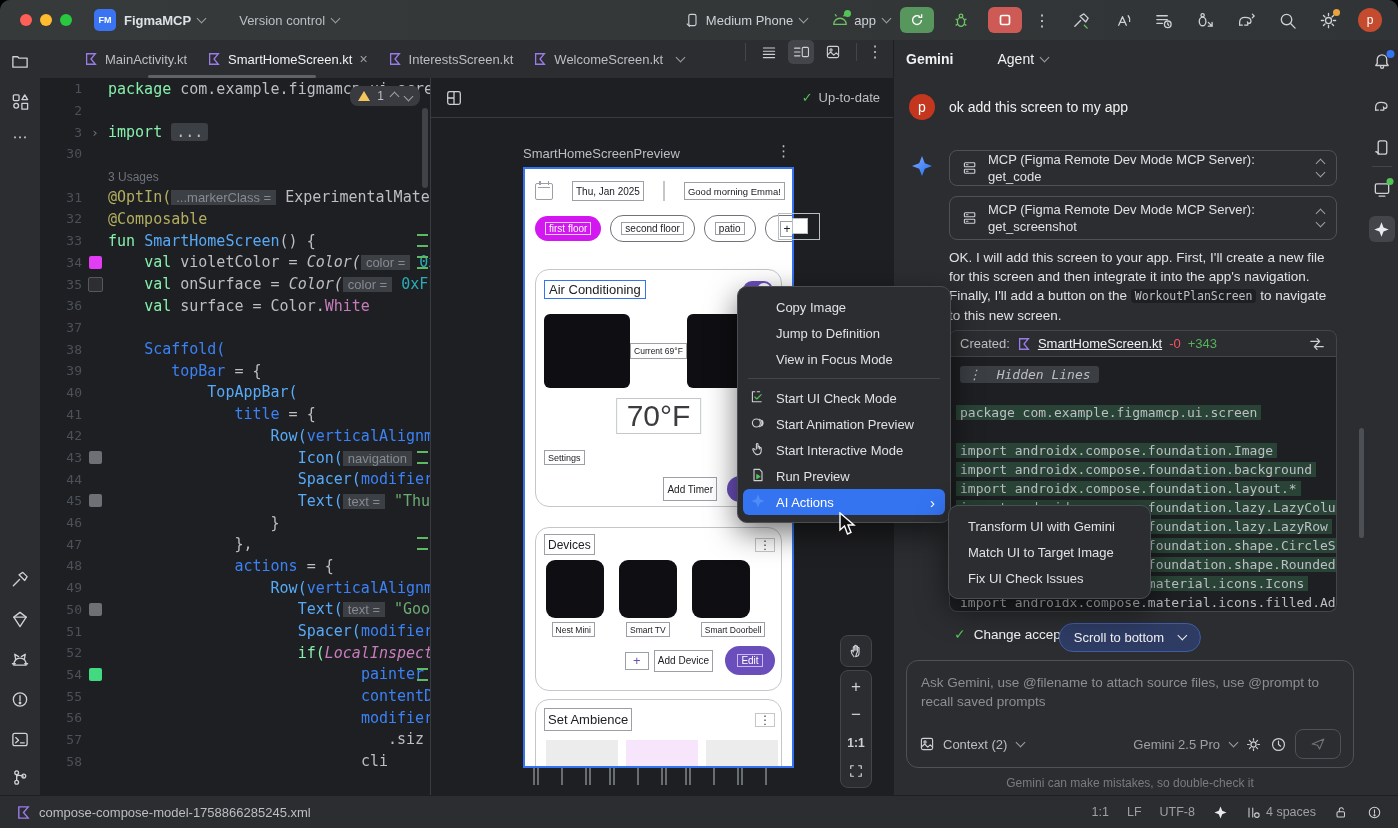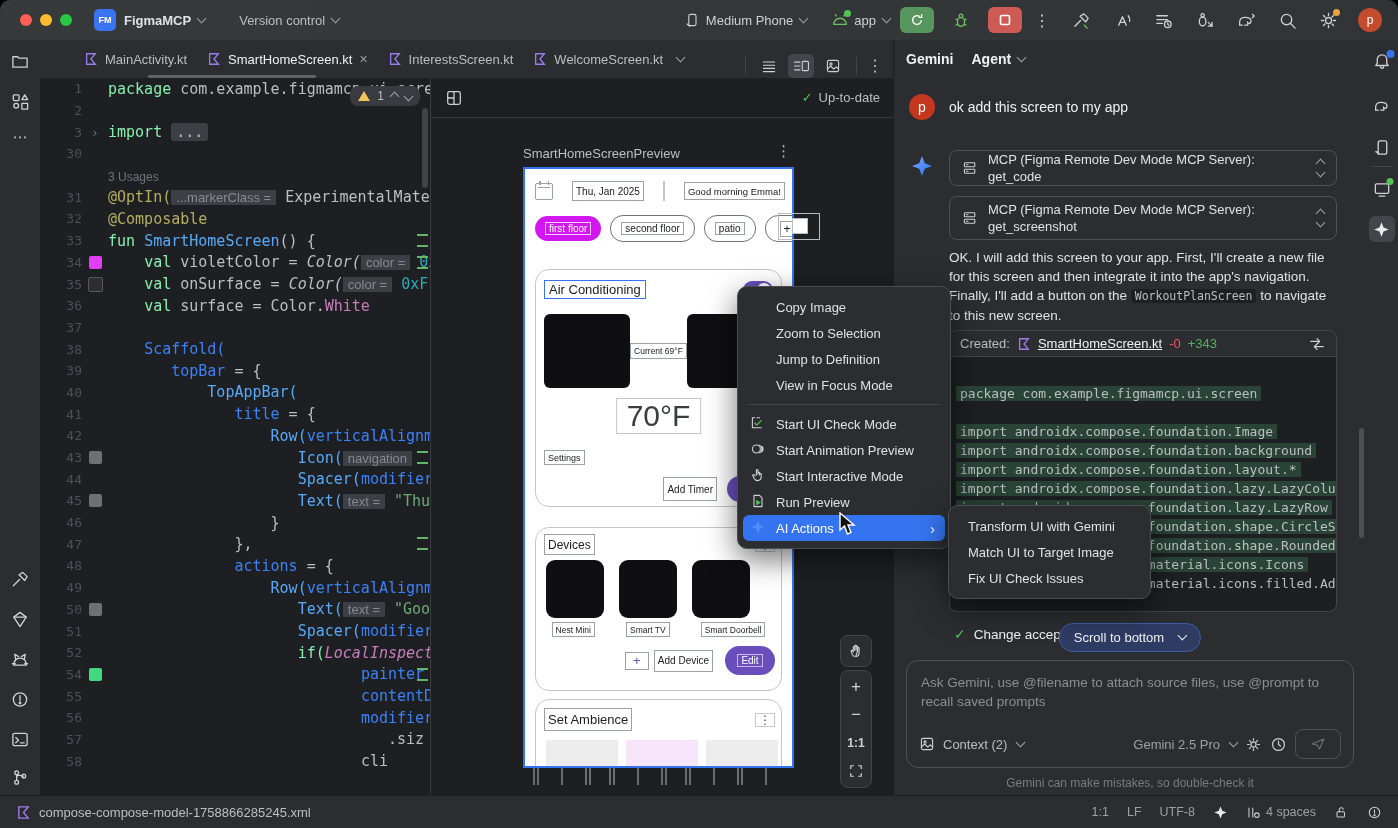--- a/index.html
+++ b/index.html
@@ -14,21 +14,21 @@
   .tbtext{color:#DFE1E5;font-size:13px;}
   .chev{width:6px;height:6px;border-right:1.5px solid #9DA0A4;border-bottom:1.5px solid #9DA0A4;transform:rotate(45deg);margin:-3px 0 0 7px;display:inline-block;}
   .tbico{margin-left:22px;}
   #fm-badge{width:22px;height:22px;border-radius:5px;background:#3B74F2;color:#fff;font-size:9px;font-weight:bold;display:flex;align-items:center;justify-content:center;margin:0 8px 0 14px;}
   .runbtn{width:34px;height:26px;border-radius:6px;display:flex;align-items:center;justify-content:center;margin-left:10px;}
   
   #left-strip{position:absolute;left:0;top:40px;width:40px;height:755px;background:#2B2D30;border-right:1px solid #1E1F22;}
   #right-strip{position:absolute;right:0;top:40px;width:33px;height:755px;background:#2B2D30;border-left:1px solid #1E1F22;}
   .stripico{position:absolute;left:50%;transform:translateX(-50%);}
   
-  #tabbar{position:absolute;left:40px;top:40px;width:853px;height:38px;background:#2B2D30;border-bottom:6px solid #fde047;display:flex;align-items:flex-end;}
+  #tabbar{position:absolute;left:40px;top:40px;width:853px;height:38px;background:#2B2D30;border-bottom:6px solid #fde047;display:flex;align-items:flex-start;}
   .tab{height:38px;display:flex;align-items:center;padding:0 10px;color:#BCBEC4;font-size:13px;gap:7px;position:relative;}
   .tab.active{color:#F0F1F2;}
   #tab-underline{position:absolute;left:108px;bottom:0;width:168px;height:3px;background:#5F6368;border-radius:2px;}
   .kico{width:14px;height:14px;}
   .viewtoggles{margin-left:auto;display:flex;align-items:center;gap:6px;padding-right:10px;}
   .vt{width:26px;height:24px;border-radius:5px;display:flex;align-items:center;justify-content:center;}
   .vt.sel{background:#43454A;}
   .vsep{width:1px;height:18px;background:#43454A;margin:0 4px;}
   
   #editor{position:absolute;left:40px;top:78px;width:390px;height:717px;background:#1E1F22;overflow:hidden;font-family:"DejaVu Sans Mono",monospace;font-size:15px;}
@@ -304,21 +304,21 @@
             <path d="M3 14l4-4 4 4 3-3 3 3"></path>
           </svg>
         </div>
       <div class="vsep"></div>
       <span class="kebab" style="font-size:16px">⋮</span>
     </div>
   </div>
 
   <div id="gem-header">
     <span style="padding-left:12px;font-weight:600">Gemini</span>
-    <span style="margin-left:18px;font-weight:700">Agent</span>
+    <span style="margin-left:44px;font-weight:400">Agent</span>
       <span class="chev"></span>
   </div>
 
   <div id="editor">
     <div id="code-lines">
         <div class="cl"><span class="num">1</span><span class="sqcol"></span><span class="codetxt"><span class="kw">package</span><span class="pl"> com.example.figmamcp.ui.screen</span></span></div>
         <div class="cl"><span class="num">2</span><span class="sqcol"></span><span class="codetxt"></span></div>
         <div class="cl"><span class="num">3</span><span class="sqcol"><span style="color: rgb(111, 115, 122); font-size: 13px;">›</span></span><span class="codetxt"><span class="kw">import </span><span class="fold">...</span></span></div>
         <div class="cl"><span class="num">30</span><span class="sqcol"></span><span class="codetxt"></span></div>
         <div class="cl"><span class="num"></span><span class="sqcol"></span><span class="codetxt"><span class="hintrow">3 Usages</span></span></div>
@@ -556,20 +556,21 @@
           <path d="M3 2h10L8 8l5 6H3z" fill="none" stroke="#9B7BEA" stroke-width="1.5"></path>
         </svg>
       <span style="color:#F0F1F2;text-decoration:underline">SmartHomeScreen.kt</span>
       <span style="color:#F75464">-0</span>
       <span style="color:#55B25C">+343</span>
       <svg class="ico" style="margin-left:auto" width="18" height="16" viewBox="0 0 20 18">
           <path d="M3 6h10M10 3l3 3-3 3M17 12H7M10 9l-3 3 3 3"></path>
         </svg>
     </div>
     <div id="gcode">
+      <div class="gline"><span style="background:#3B3E42;border-radius:3px;padding:1px 8px;color:#BCBEC4;font-style:italic">⋮  <span style="font-style:italic">Hidden Lines</span></span></div>
       <div class="gline"></div>
       <div id="gcode-lines">
           <div class="gline"><span class="gadd">package com.example.figmamcp.ui.screen</span></div>
           <div class="gline"></div>
           <div class="gline"><span class="gadd">import androidx.compose.foundation.Image</span></div>
           <div class="gline"><span class="gadd">import androidx.compose.foundation.background</span></div>
           <div class="gline"><span class="gadd">import androidx.compose.foundation.layout.*</span></div>
           <div class="gline"><span class="gadd">import androidx.compose.foundation.lazy.LazyColumn</span></div>
           <div class="gline"><span class="gadd">import androidx.compose.foundation.lazy.LazyRow</span></div>
           <div class="gline"><span class="gadd">import androidx.compose.foundation.shape.CircleShape</span></div>
@@ -654,23 +655,20 @@
           </svg>
         </span>
     </span>
   </div>
 
   <div id="ctx">
       <div class="mi">
         <span>Copy Image</span>
       </div>
       <div class="mi">
-        <span>Zoom to Selection</span>
-      </div>
-      <div class="mi">
         <span>Jump to Definition</span>
       </div>
       <div class="mi">
         <span>View in Focus Mode</span>
       </div>
       <div class="mdiv"></div>
       <div class="mi">
         <span class="micon">
           <svg class="ico" width="16" height="16" viewBox="0 0 20 20">
             <path d="M3 5v11h11M3 5V3.5h3M9 3.5h3"></path>

